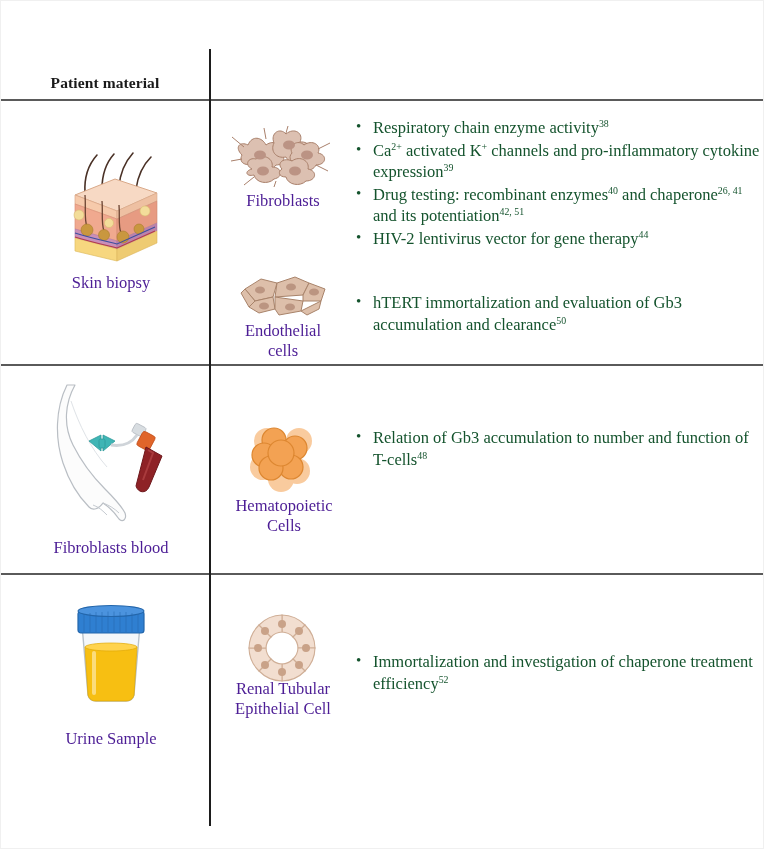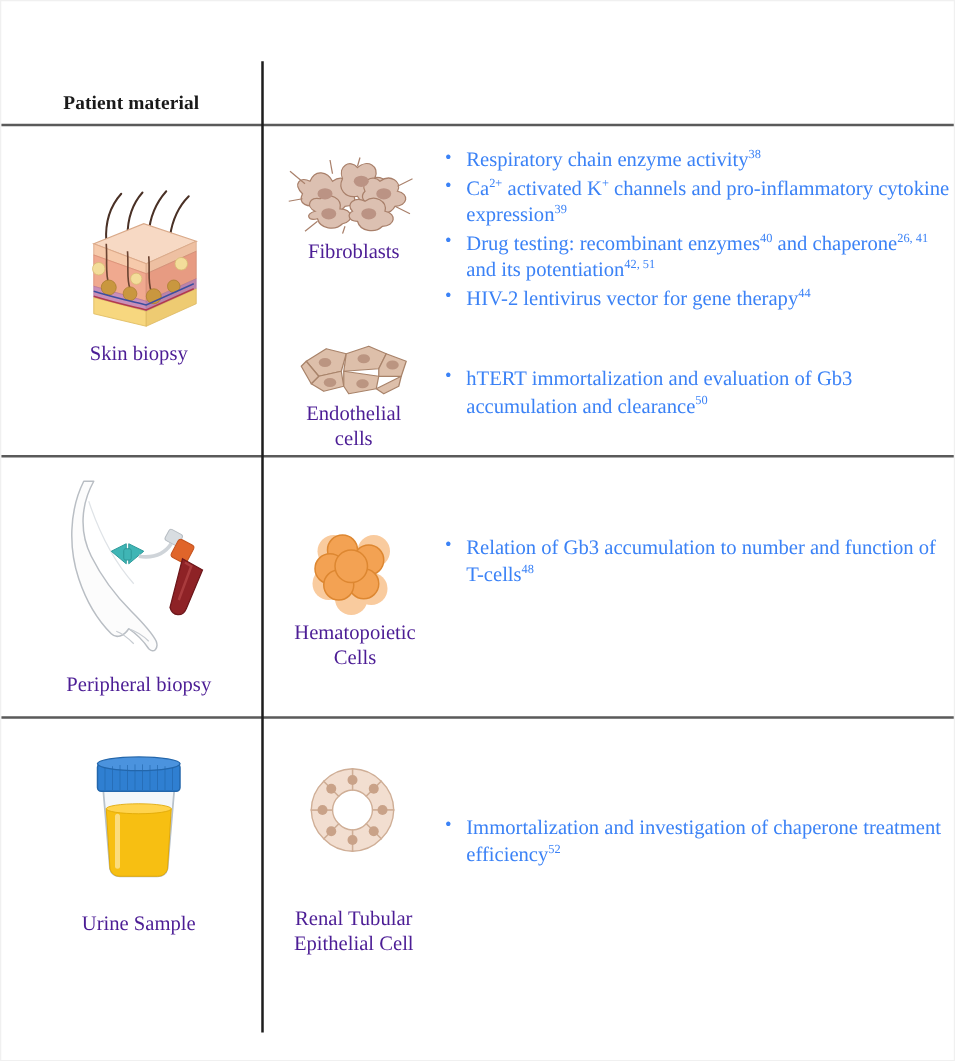--- a/index.html
+++ b/index.html
@@ -54,21 +54,21 @@
     font-size: 16.5px;
     line-height: 20px;
     color: #4c1d95;
   }
 
   
   .bullets {
     position: absolute;
     font-size: 16.5px;
     line-height: 21.5px;
-    color: #3b82f6;
+    color: #14532d;
     list-style: none;
     margin: 0;
     padding: 0;
   }
   .bullets li {
     position: relative;
     padding-left: 20px;
     margin: 0 0 1px 0;
     text-indent: 0;
   }
@@ -241,21 +241,21 @@
       <path d="M62 64 C76 66 84 60 88 54" fill="none" stroke="#cfd4d9" stroke-width="3"></path>
 
       <rect x="84" y="44" width="12" height="10" rx="2" transform="rotate(28 90 49)" fill="#d8dde1" stroke="#b6bcc2" stroke-width=".8"></rect>
 
       <rect x="90" y="52" width="14" height="16" rx="2.5" transform="rotate(28 97 60)" fill="#e0652a" stroke="#c4521d" stroke-width=".8"></rect>
 
       <path d="M97 66 L113 75 L100 106 C97 113 89 112 87 105 Z" fill="#8e2226" stroke="#6d171b" stroke-width="1"></path>
       <path d="M99 69 L104 72 L94 99" fill="none" stroke="#a93b3d" stroke-width="2"></path>
     </svg>
   </div>
-  <div class="caption" style="left:15px;top:537px;width:190px;">Peripheral biopsy</div>
+  <div class="caption" style="left:15px;top:537px;width:190px;">Fibroblasts blood</div>
 
   <div class="art" style="left:246px;top:420px;width:72px;height:72px;">
     <svg viewBox="0 0 72 72" width="72" height="72">
       <g fill="#f8c28e" opacity=".85">
         <circle cx="20" cy="20" r="13"></circle>
         <circle cx="52" cy="20" r="13"></circle>
         <circle cx="16" cy="46" r="13"></circle>
         <circle cx="50" cy="50" r="13"></circle>
         <circle cx="34" cy="58" r="13"></circle>
       </g>
@@ -327,21 +327,21 @@
         <circle cx="59" cy="35" r="4"></circle>
         <circle cx="52" cy="52" r="4"></circle>
         <circle cx="35" cy="59" r="4"></circle>
         <circle cx="18" cy="52" r="4"></circle>
         <circle cx="11" cy="35" r="4"></circle>
         <circle cx="18" cy="18" r="4"></circle>
       </g>
       <circle cx="35" cy="35" r="10" fill="#ffffff"></circle>
     </svg>
   </div>
-  <div class="caption" style="left:211px;top:678px;width:142px;margin-top:46px;">
+  <div class="caption" style="left:211px;top:678px;width:142px;">
     <span>Renal Tubular</span><br>
     <span>Epithelial Cell</span>
   </div>
 
   <ul class="bullets" style="left:352px;top:650px;width:400px;">
     <li>
       <span>Immortalization and investigation of chaperone treatment efficiency</span><sup>52</sup>
     </li>
   </ul>
 

